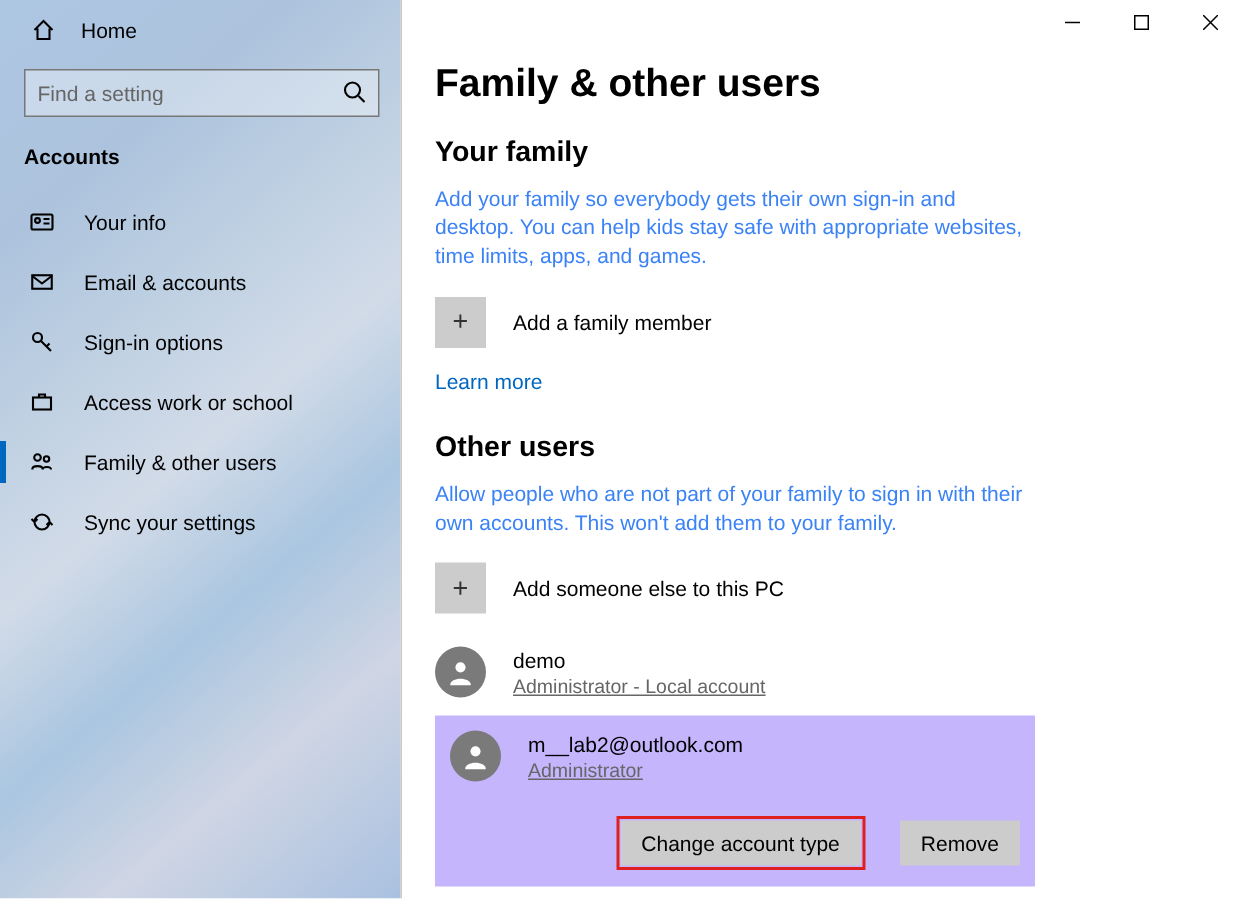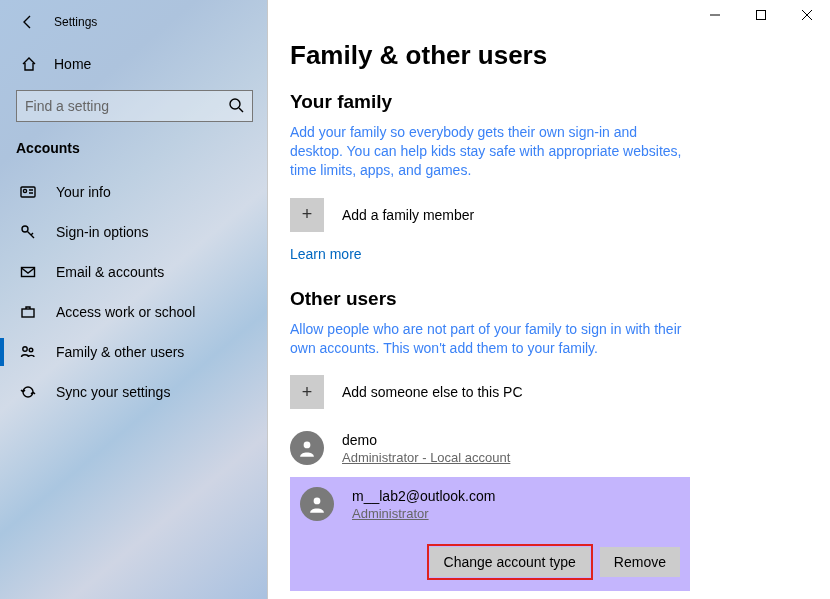--- a/index.html
+++ b/index.html
@@ -160,21 +160,21 @@
   .user-text .urole { font-size:13px; color:#666; margin-top:2px;text-decoration:underline; }
   .selected-block {
     background:#c4b5fd;
     padding: 8px 10px 14px 10px;
     margin-top: 4px;
     max-width: 400px;
   }
   .selected-block .user-row { padding-top:2px; }
   .btn-row {
     display:flex; justify-content:flex-end;
-    gap: 10px;
+    gap: 26px;
     margin-top: 18px;
   }
   .btn {
     background:#ccc;
     border:none;
     height: 30px;
     padding: 0 14px;
     font-size: 14px;
     cursor:pointer;
   }
@@ -184,28 +184,20 @@
   }
   svg.i { width:16px; height:16px; stroke:#000; fill:none; stroke-width:1.4; }
 </style>
 </head>
 <body>
 
 <div class="window">
   <div class="sidebar">
     <div class="sidebar-overlay"></div>
 
-    <div class="tb-row">
-      <div class="back-btn">
-        <svg class="i" viewBox="0 0 16 16">
-            <path d="M10 2 L4 8 L10 14"></path>
-          </svg>
-      </div>
-      <div class="tb-title">Settings</div>
-    </div>
 
     <div class="home-row">
       <span class="icon">
         <svg class="i" viewBox="0 0 16 16">
             <path d="M2 8 L8 2 L14 8 M4 7 V14 H12 V7"></path>
           </svg>
       </span>
       <span class="lbl">Home</span>
     </div>
 
@@ -230,34 +222,34 @@
               <rect x="1" y="3" width="14" height="10" rx="1"></rect>
               <circle cx="5" cy="7" r="1.6"></circle>
               <path d="M9 6 H13 M9 9 H13"></path>
             </svg>
         </span>
         <span class="lbl">Your info</span>
       </div>
       <div class="nav-item">
         <span class="icon">
           <svg class="i" viewBox="0 0 16 16">
+              <rect x="1.5" y="3.5" width="13" height="9"></rect>
+              <path d="M1.5 4 L8 9 L14.5 4"></path>
+            </svg>
+        </span>
+        <span class="lbl">Email &amp; accounts</span>
+      </div>
+      <div class="nav-item">
+        <span class="icon">
+          <svg class="i" viewBox="0 0 16 16">
               <circle cx="5" cy="5" r="3"></circle>
               <path d="M7.5 7.5 L14 14 M11 11 L13 9"></path>
             </svg>
         </span>
         <span class="lbl">Sign-in options</span>
-      </div>
-      <div class="nav-item">
-        <span class="icon">
-          <svg class="i" viewBox="0 0 16 16">
-              <rect x="1.5" y="3.5" width="13" height="9"></rect>
-              <path d="M1.5 4 L8 9 L14.5 4"></path>
-            </svg>
-        </span>
-        <span class="lbl">Email &amp; accounts</span>
       </div>
       <div class="nav-item">
         <span class="icon">
           <svg class="i" viewBox="0 0 16 16">
               <rect x="2" y="5" width="12" height="8"></rect>
               <path d="M6 5 V3 H10 V5"></path>
             </svg>
         </span>
         <span class="lbl">Access work or school</span>
       </div>

